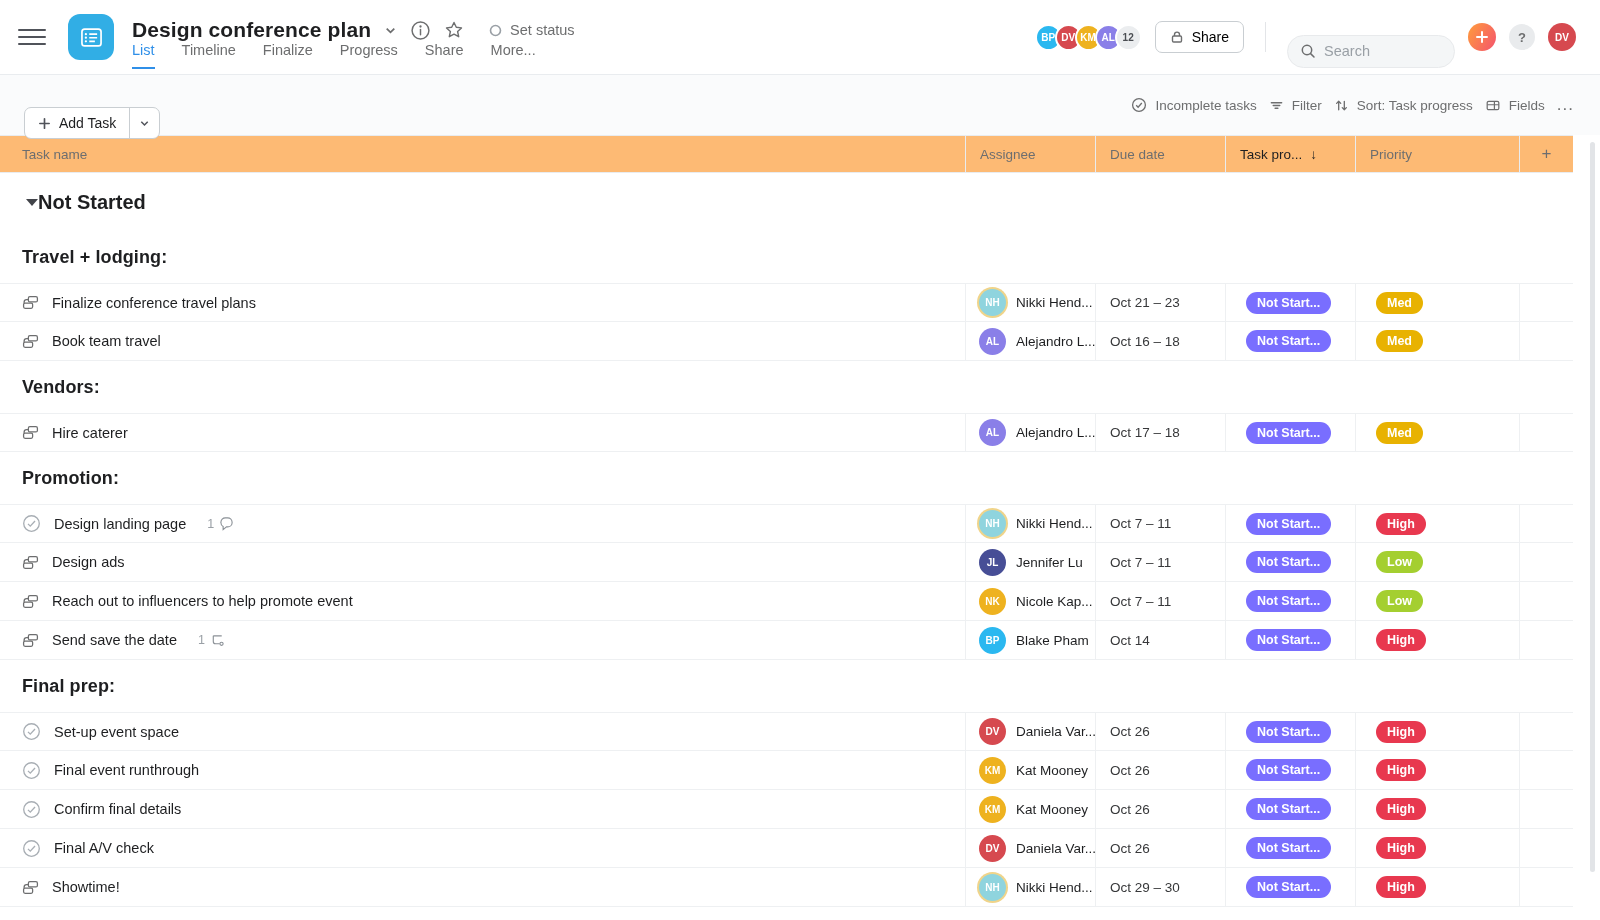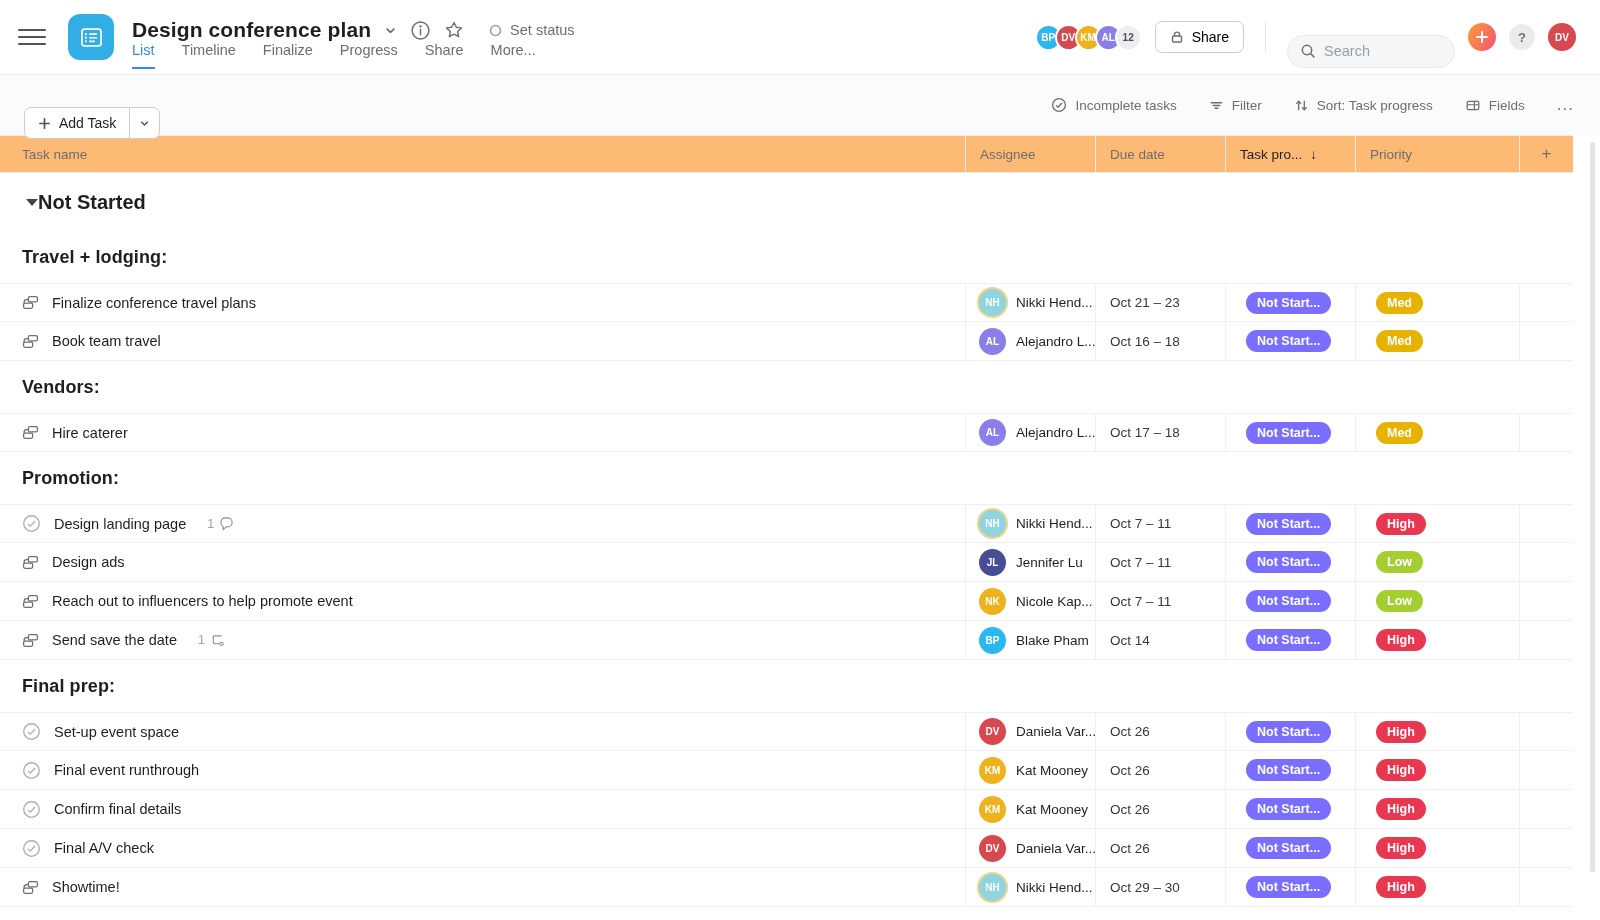--- a/index.html
+++ b/index.html
@@ -49,21 +49,21 @@
   .user-avatar { width:28px; height:28px; border-radius:50%; display:flex; align-items:center;
                  justify-content:center; color:#fff; font-size:10px; font-weight:700; cursor:pointer; }
 
   
   .toolbar { height:60px; display:flex; align-items:center; padding:0 26px 0 24px; background:#fafbfc; }
   .add-task { display:inline-flex; align-items:stretch; height:32px; border:1px solid #c9ced2;
               border-radius:7px; background:#fff; overflow:hidden;margin-top:36px; }
   .add-task .main { display:flex; align-items:center; gap:8px; padding:0 13px; font-size:14px; cursor:pointer; }
   .add-task .split { width:30px; border-left:1px solid #c9ced2; display:flex; align-items:center;
                      justify-content:center; cursor:pointer; }
-  .toolbar-right { margin-left:auto; display:flex; align-items:center; gap:32px; color:#6d6e6f; font-size:13.5px; }
+  .toolbar-right { margin-left:auto; display:flex; align-items:center; gap:12px; color:#6d6e6f; font-size:13.5px; }
   .tool-item { display:flex; align-items:center; gap:8px; cursor:pointer; }
   .tool-more { font-size:17px; letter-spacing:1px; color:#6d6e6f; cursor:pointer; }
 
   
   .table { width:1573px; }
   .grid { display:grid; grid-template-columns:965px 130px 130px 130px 164px 54px; align-items:center; }
   .thead { height:38px; border-top:1px solid #e9ecef; border-bottom:1px solid #e9ecef;
            color:#6d6e6f; font-size:13.5px; background:#fdba74; }
   .thead .c { padding-left:14px; display:flex; align-items:center; gap:8px; height:100%; }
   .thead .c0 { padding-left:22px; }

